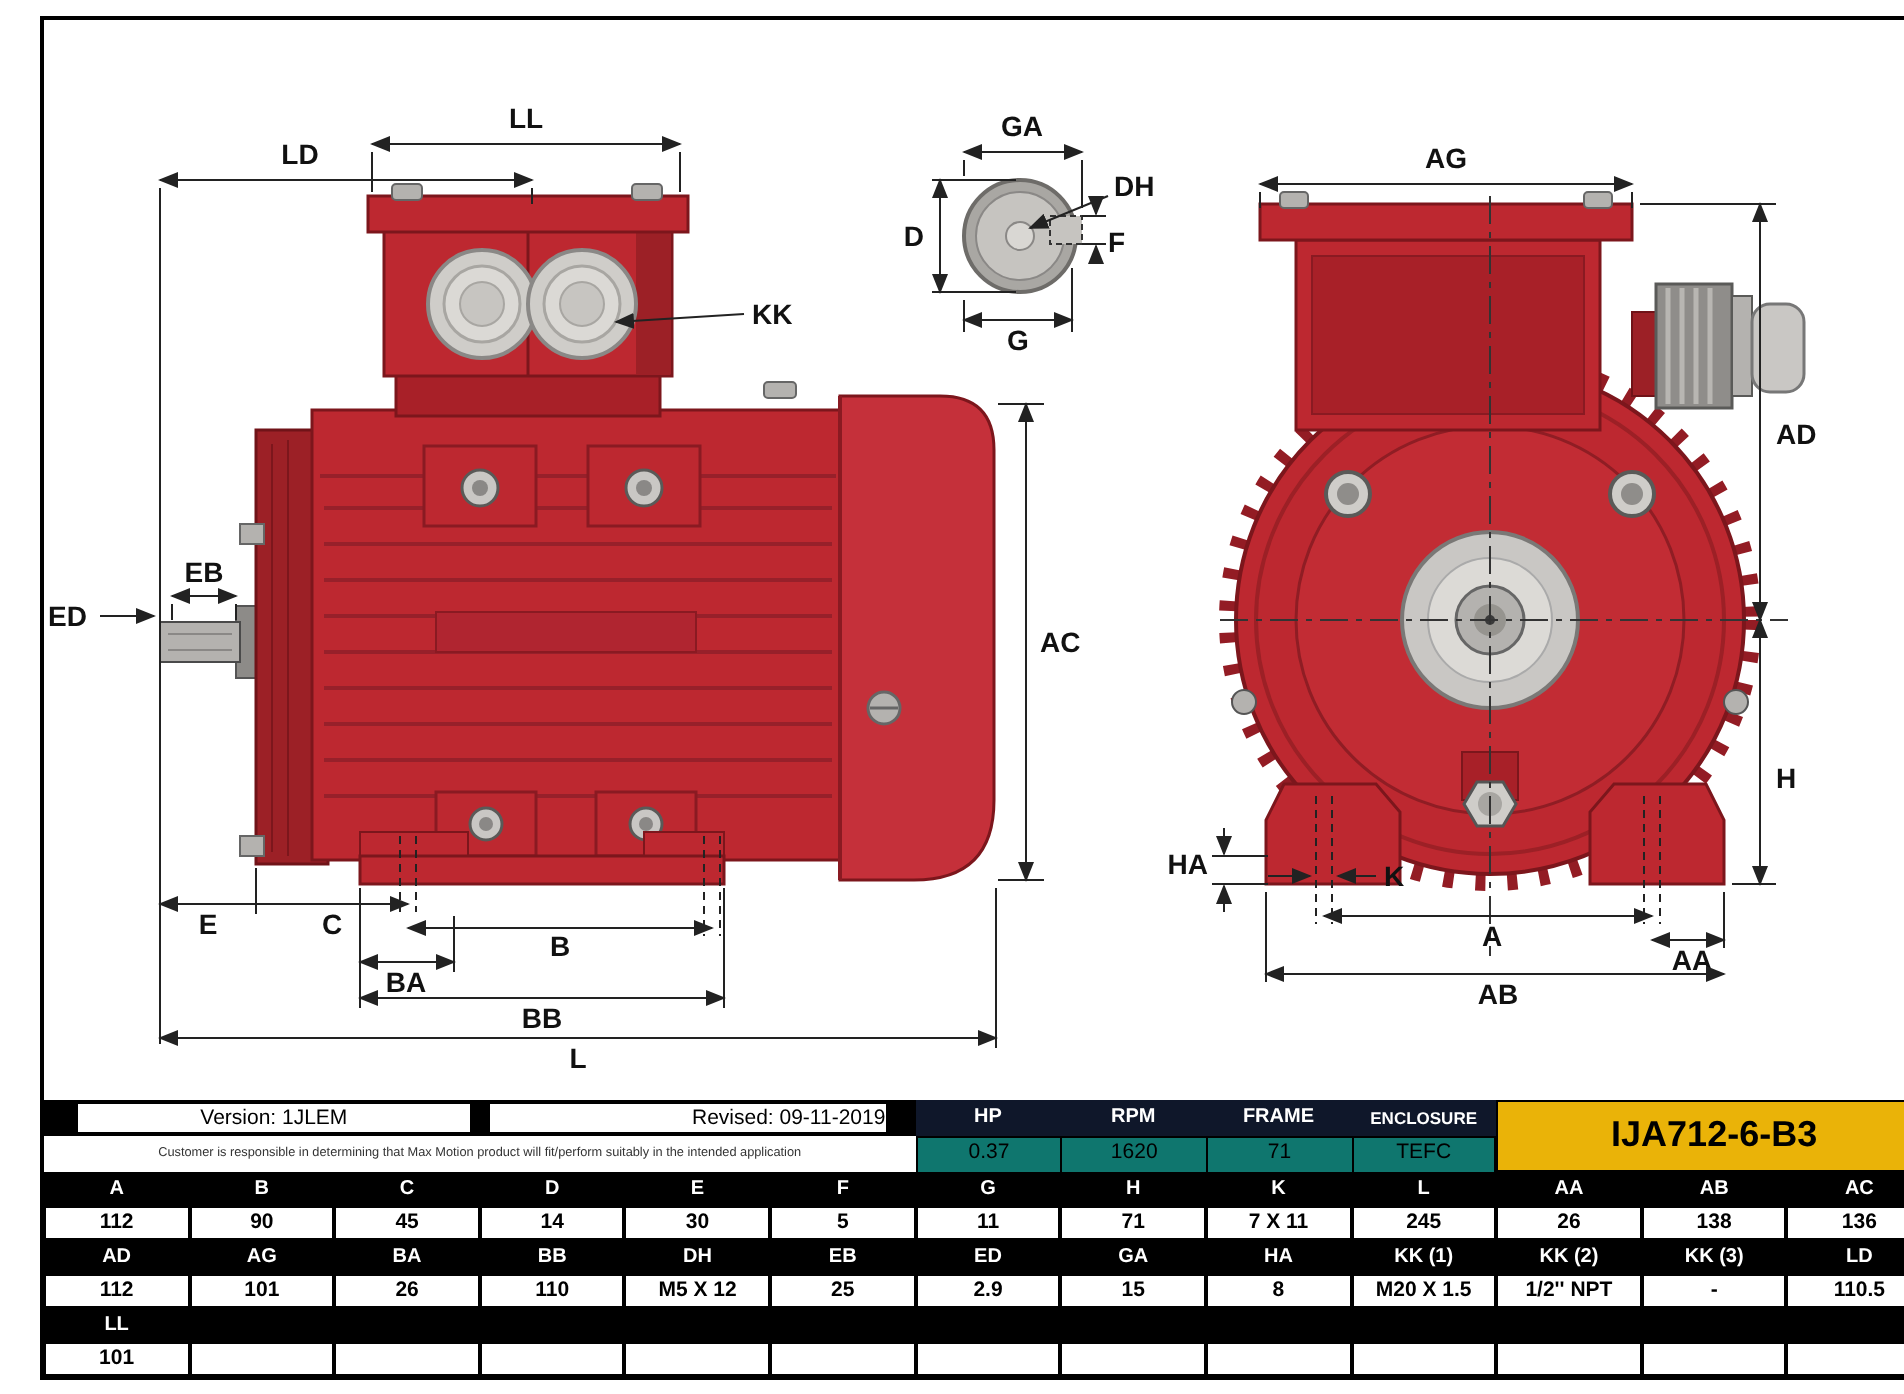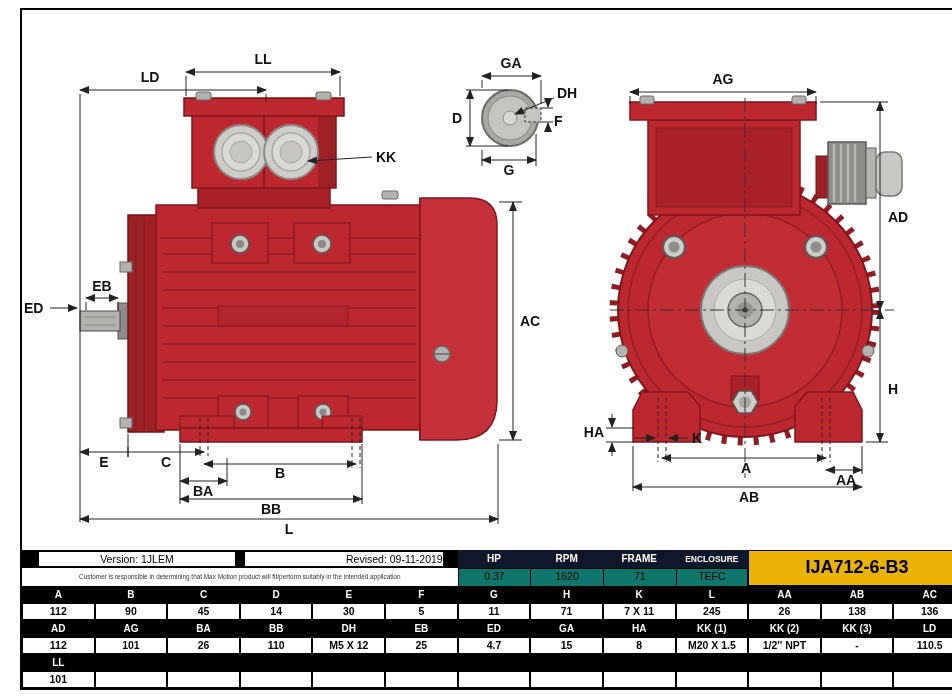--- a/index.html
+++ b/index.html
@@ -357,21 +357,21 @@
     <div class="dh">KK (2)</div>
     <div class="dh">KK (3)</div>
     <div class="dh">LD</div>
 
     <div class="dv">112</div>
     <div class="dv">101</div>
     <div class="dv">26</div>
     <div class="dv">110</div>
     <div class="dv">M5 X 12</div>
     <div class="dv">25</div>
-    <div class="dv">4.7</div>
+    <div class="dv">2.9</div>
     <div class="dv">15</div>
     <div class="dv">8</div>
     <div class="dv">M20 X 1.5</div>
     <div class="dv">1/2'' NPT</div>
     <div class="dv">-</div>
     <div class="dv">110.5</div>
 
     <div class="dh">LL</div>
     <div class="dh"></div>
     <div class="dh"></div>

